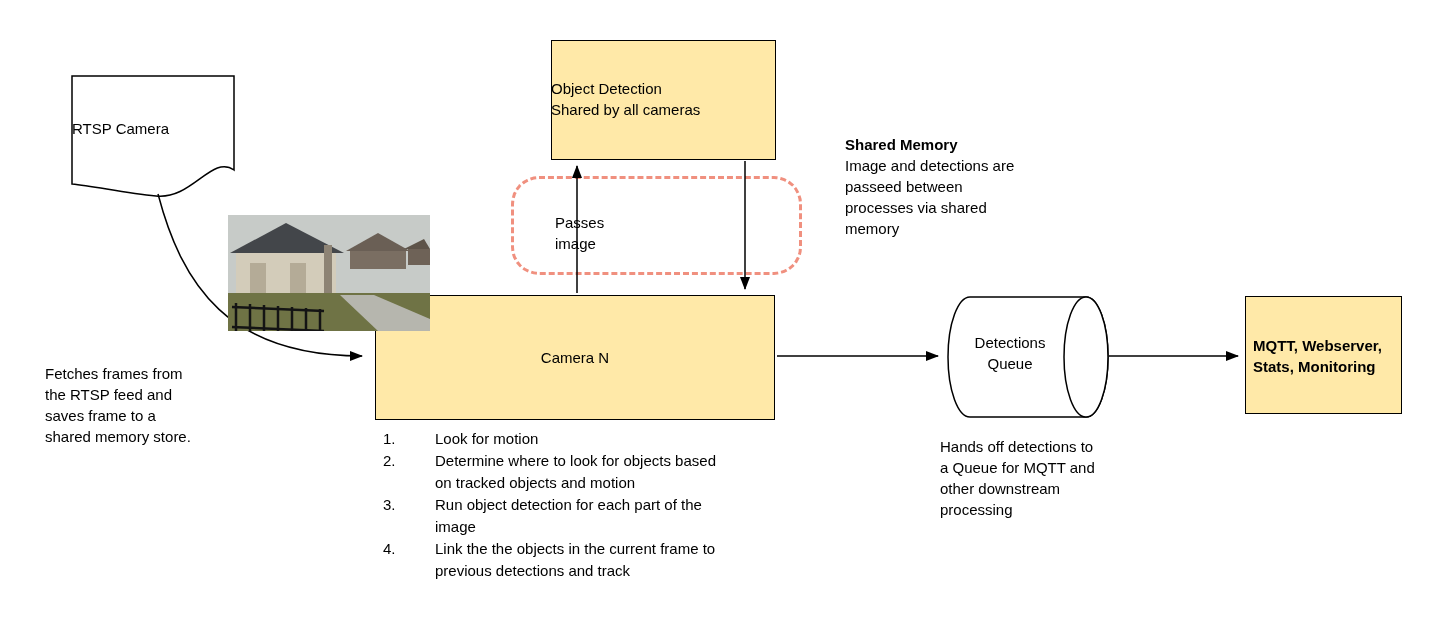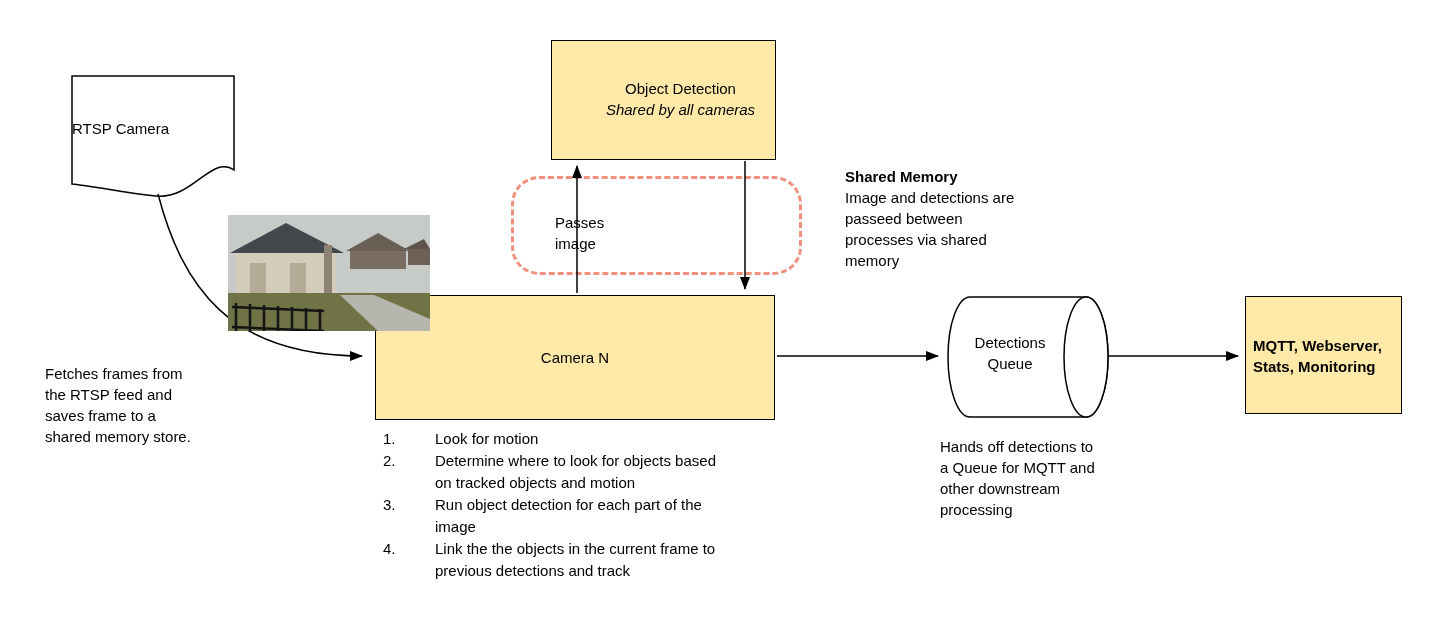--- a/index.html
+++ b/index.html
@@ -37,32 +37,32 @@
     z-index: 2;
   }
 
   .txt {
     position: absolute;
     font-size: 15px;
     line-height: 21px;
     z-index: 4;
   }
   .bold { font-weight: bold; }
-  .italic { font-style: italic; }
+  .italic { }
 
   .lbl-rtsp       { left: 72px;  top: 118px; width: 162px; text-align: left; }
-  .lbl-objdet     { left: 551px; top: 78px;  width: 259px; text-align: center; }
+  .lbl-objdet     { left: 551px; top: 78px;  width: 259px; text-align: left; }
   .lbl-camera-n   { left: 375px; top: 347px; width: 400px; text-align: center; }
   .lbl-queue      { left: 955px; top: 332px; width: 110px; text-align: center; }
   .lbl-mqtt       { left: 1253px; top: 335px; width: 145px; text-align: left; font-weight: bold; }
 
   .lbl-passes     { left: 540px; top: 212px; width: 72px; margin-left: 15px; }
   .lbl-retrieves  { left: 703px; top: 203px; width: 92px; }
 
-  .note-shared    { left: 845px; top: 134px; width: 190px; margin-top: 32px; }
+  .note-shared    { left: 845px; top: 134px; width: 190px; }
   .note-fetch     { left: 45px;  top: 363px; width: 160px; }
   .note-handsoff  { left: 940px; top: 436px; width: 165px; }
 
   .steps {
     position: absolute;
     left: 383px; top: 428px;
     width: 390px;
     list-style: none;
     z-index: 4;
     font-size: 15px;

